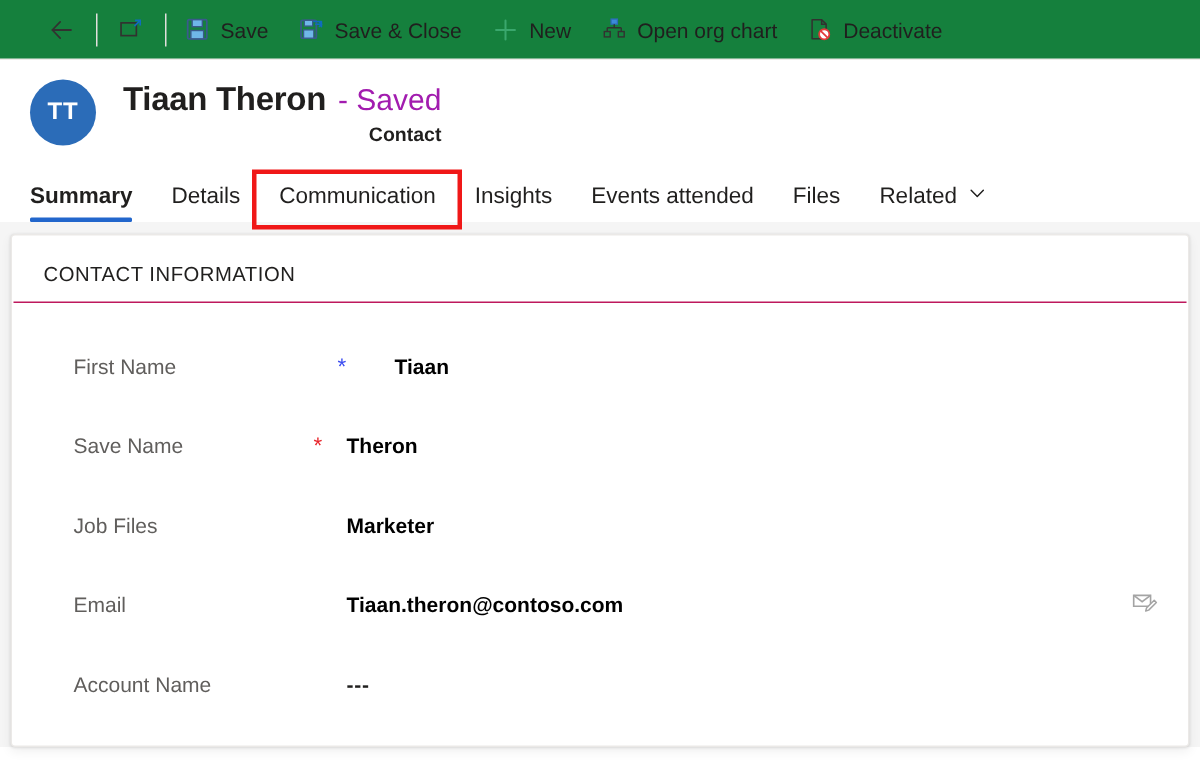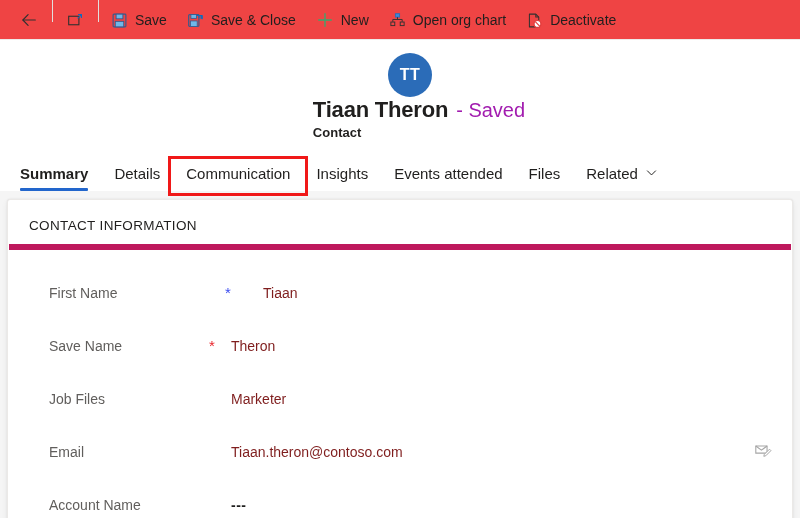--- a/index.html
+++ b/index.html
@@ -12,24 +12,24 @@
     overflow: hidden;
     background: #ffffff;
     font-family: "Liberation Sans", sans-serif;
     -webkit-font-smoothing: antialiased;
   }
 
   
   .command-bar {
     height: 40px;
     display: flex;
-    align-items: flex-start;
-    background: #ef4444;
+    align-items: center;
+    background: #15803d;
     border-bottom: 1px solid #edebe9;
-    padding-left: 8px;
+    padding-left: 20px;
     box-sizing: border-box;
     white-space: nowrap;
     overflow: hidden;
   }
   .cmd-btn {
     display: flex;
     align-items: center;
     height: 40px;
     padding: 0 10px;
     font-size: 14px;
@@ -51,21 +51,20 @@
     justify-content: center;
     flex: 0 0 auto;
   }
 
   
   .record-header {
     display: flex;
     align-items: center;
     padding: 13px 0 10px 20px;
     background: #ffffff;
-    flex-direction: column;
   }
   .avatar {
     width: 44px;
     height: 44px;
     border-radius: 50%;
     background: #2b6cb8;
     color: #ffffff;
     display: flex;
     align-items: center;
     justify-content: center;
@@ -85,20 +84,21 @@
   .record-status {
     font-size: 20px;
     color: #a21caf;
     margin-left: 8px;
   }
   .record-subtitle {
     font-size: 13px;
     font-weight: 600;
     color: #201f1e;
     margin-top: 4px;
+    text-align: right;
   }
 
   
   .tab-bar {
     display: flex;
     align-items: flex-end;
     padding-left: 20px;
     height: 40px;
     background: #ffffff;
     position: relative;
@@ -150,21 +150,21 @@
     height: 100%;
     box-sizing: border-box;
     padding: 0;
     overflow: hidden;
   }
   .section-header {
     font-size: 13.5px;
     color: #201f1e;
     letter-spacing: 0.35px;
     padding: 18px 0 11px 20px;
-    border-bottom: 6px solid #be185d;
+    border-bottom: 1px solid #be185d;
     margin: 0 1px;
   }
 
   .field-row {
     display: flex;
     align-items: center;
     height: 53px;
     padding: 0 20px 0 41px;
     box-sizing: border-box;
   }
@@ -179,22 +179,22 @@
     width: 22px;
     flex: 0 0 auto;
     font-size: 15px;
     line-height: 1;
     text-align: left;
   }
   .req-blue { color: #3b4cf0; }
   .req-red  { color: #e8262c; }
   .field-value {
     font-size: 14px;
-    font-weight: 400;
-    color: #7f1d1d;
+    font-weight: 700;
+    color: #000000;
     flex: 1 1 auto;
   }
   .field-value.empty { font-weight: 700; color: #201f1e; letter-spacing: 0.5px; }
   .field-action {
     flex: 0 0 auto;
     cursor: pointer;
     opacity: 0.62;
   }
 </style>
 </head>

